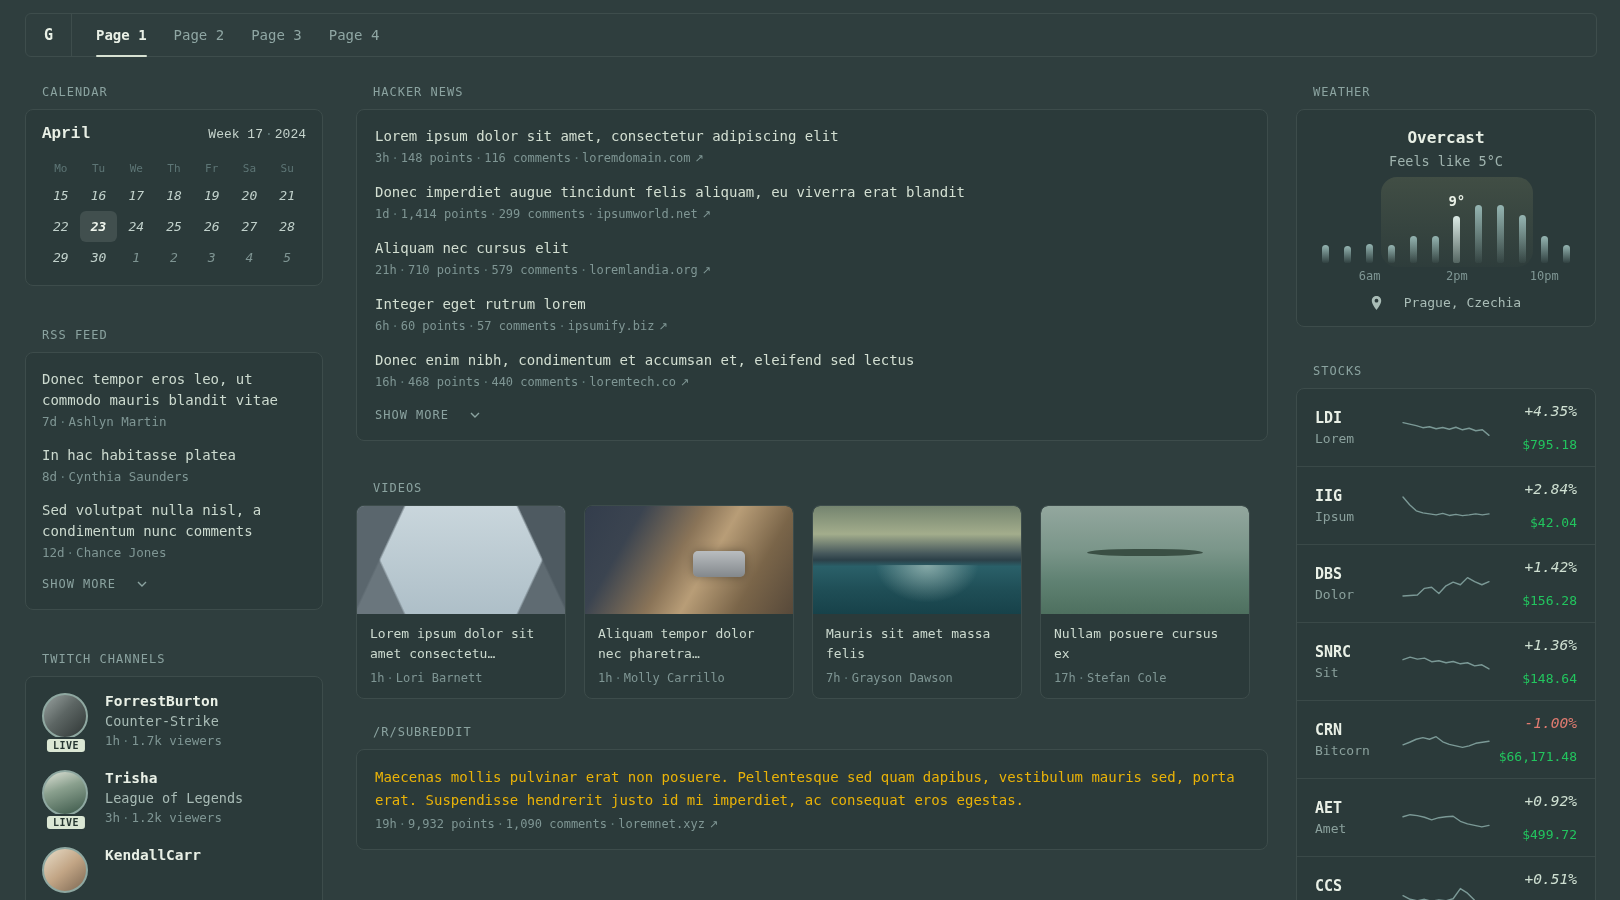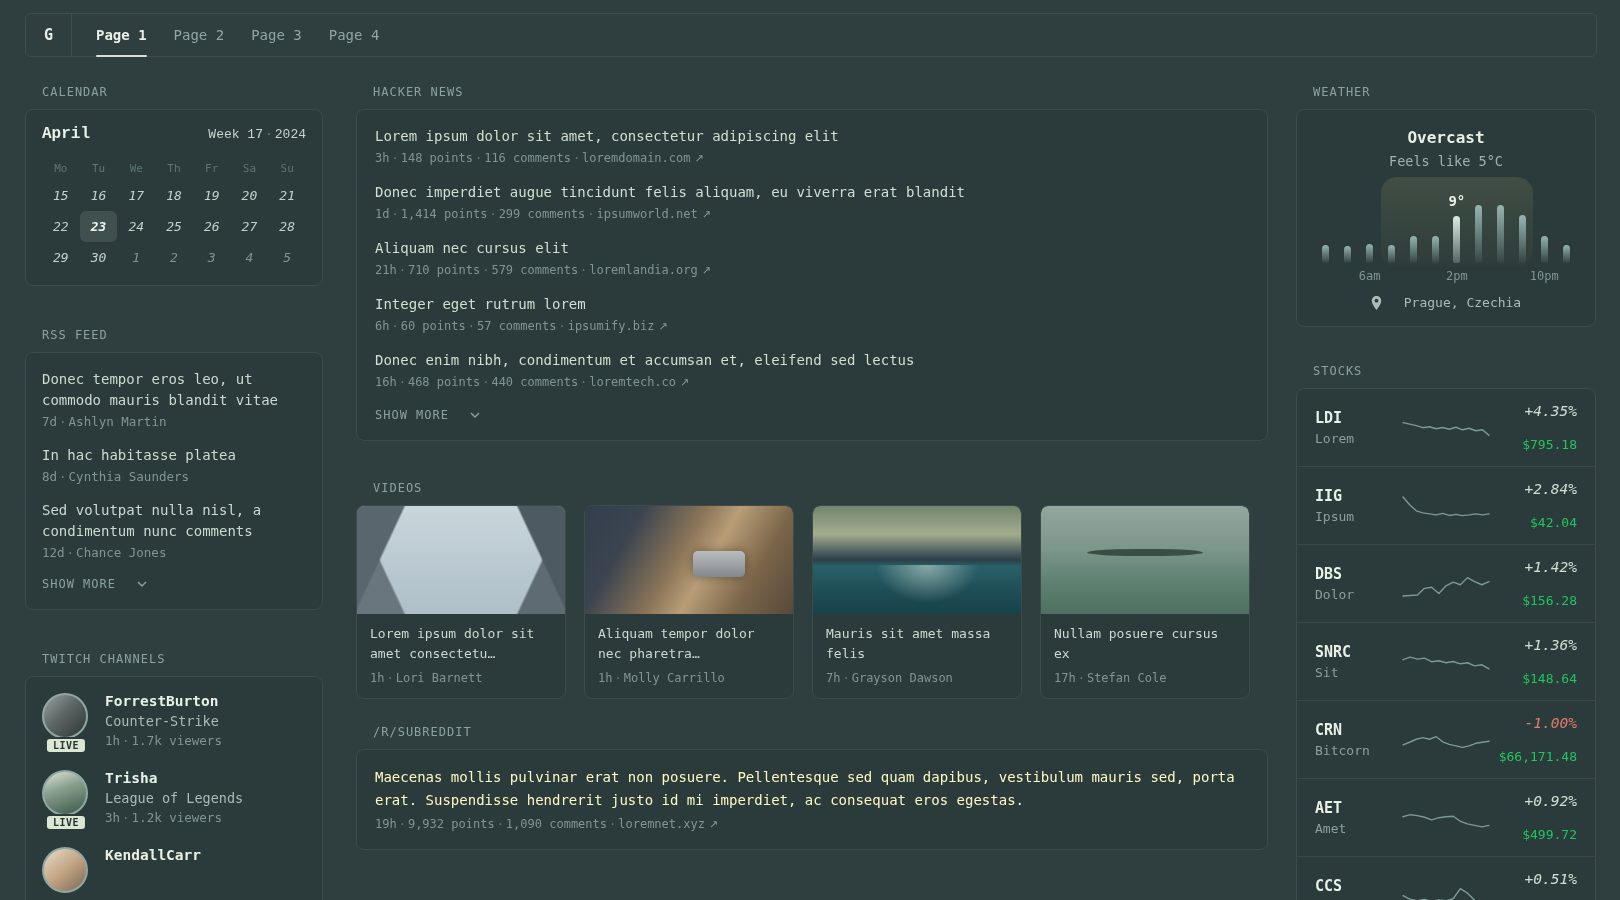--- a/index.html
+++ b/index.html
@@ -108,21 +108,21 @@
 
   
   .hn-card { padding:16px 18px 18px; }
   .hn-item + .hn-item { margin-top:17px; }
   .hn-title { font-size:14px; line-height:21px; color:#d3dfd2; cursor:pointer; white-space:nowrap; overflow:hidden; }
   .hn-item .meta { margin-top:4px; }
   .hn-card .show-more { margin-top:19px; }
   .domain { cursor:pointer; }
 
   .reddit-card { padding:16px 18px 18px; }
-  .reddit-text { font-size:14px; line-height:23px; color:#fef9c3; max-width:860px; cursor:pointer; }
+  .reddit-text { font-size:14px; line-height:23px; color:#eab308; max-width:860px; cursor:pointer; }
   .reddit-card .meta { margin-top:5px; }
 
   
   .videos-row { display:flex; gap:18px; overflow:hidden; width:912px; }
   .v-card { width:210px; flex:none; overflow:hidden; cursor:pointer; }
   .v-thumb { width:100%; height:108px; border-radius:7px 7px 0 0; }
   .vt-1 {
     background:
       linear-gradient(#c9d6dc,#aebfc8) ;
     position:relative;

